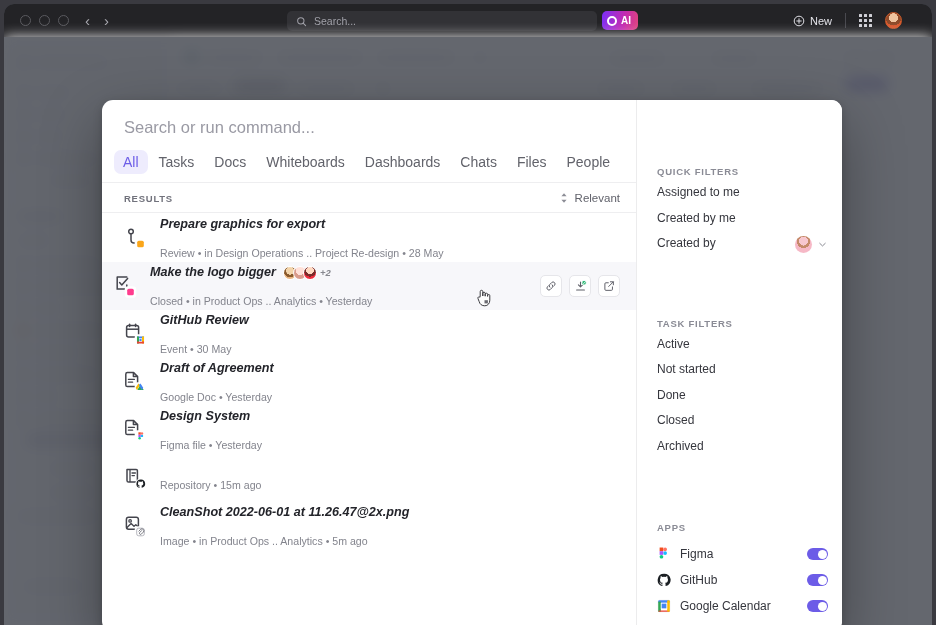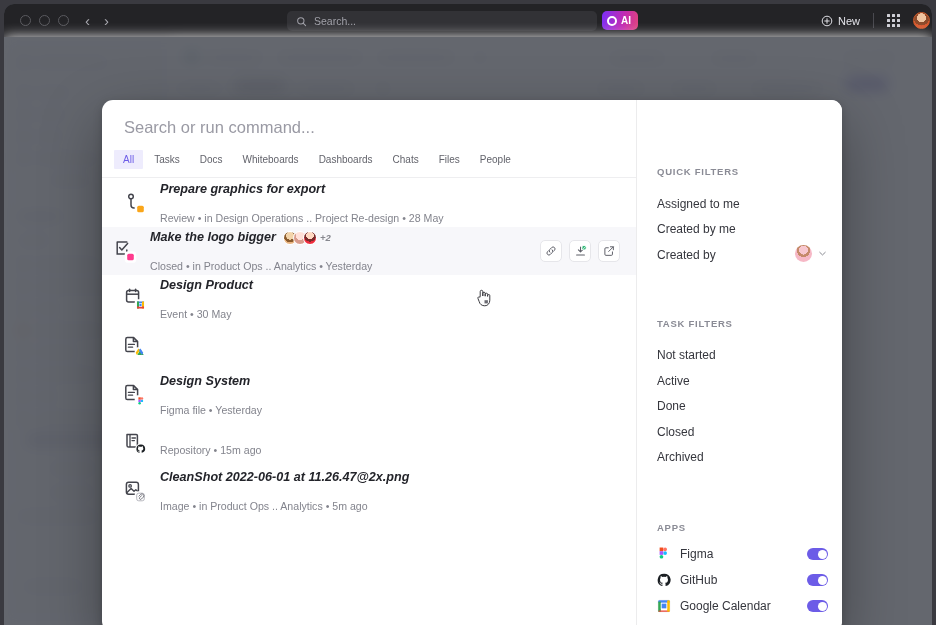--- a/index.html
+++ b/index.html
@@ -46,21 +46,21 @@
     border-radius: 5px;
     background: linear-gradient(100deg, #7b2ff7 0%, #c42bb0 60%, #e0457d 100%);
     display: flex; align-items: center; gap: 4px;
     color: #fff; font-size: 10px; font-weight: 700;
   }
   .ai-pill .ring {
     width: 10px; height: 10px; border-radius: 50%;
     border: 2.5px solid #fff; display: block;
   }
   .tb-right {
-    position: absolute; right: 2px; top: 0; height: 33px;
+    position: absolute; right: 30px; top: 0; height: 33px;
     display: flex; align-items: center; gap: 13px;
   }
   .tb-new { display: flex; align-items: center; gap: 5px; color: #e4e4ea; font-size: 11px; }
   .tb-sep { width: 1px; height: 15px; background: #4a4a50; }
   .grid-ic { display: grid; grid-template-columns: repeat(3, 3px); gap: 2px; }
   .grid-ic i { width: 3px; height: 3px; background: #cfcfd6; border-radius: 0.5px; display: block; }
   .tb-avatar {
     width: 17px; height: 17px; border-radius: 50%;
     background: radial-gradient(circle at 50% 32%, #f0c4a0 0 35%, #8d4a2a 36% 60%, #d9572e 61% 100%);
     border: 1.5px solid #cf5b2a;
@@ -90,21 +90,21 @@
   .pal-input {
     width: 100%; border: none; outline: none;
     font-family: "Liberation Sans", sans-serif;
     font-size: 16.5px; color: #2c2e33; background: transparent;
   }
   .pal-input::placeholder { color: #9a9aa4; }
 
   .tabs { display: flex; align-items: center; gap: 2px; padding: 0 14px 8px 12px;
           border-bottom: 1px solid #eeeef0; }
   .tab {
-    font-size: 10px; color: #62636b; padding: 4px 9px; border-radius: 1px;
+    font-size: 14px; color: #62636b; padding: 4px 9px; border-radius: 7px;
     cursor: pointer; white-space: nowrap;
   }
   .tab.active { color: #6c5ce7; background: #eeecfd; font-weight: 500; }
 
   .results-head {
     display: flex; align-items: center; justify-content: space-between;
     padding: 9px 16px 8px 22px; border-bottom: 1px solid #eeeef0;
   }
   .results-label { font-size: 9.5px; letter-spacing: .75px; color: #71727c; font-weight: 600; }
   .sort-ctl { display: flex; align-items: center; gap: 6px; color: #61626b; font-size: 11.5px; cursor: pointer; }
@@ -136,21 +136,21 @@
   .act-btn {
     width: 22px; height: 22px; border: 1px solid #e6e6ea; border-radius: 5px;
     background: #fff; display: flex; align-items: center; justify-content: center;
     cursor: pointer; position: relative;
   }
 
   
   .rp-sect { font-size: 9.5px; letter-spacing: .75px; color: #8a8b95; font-weight: 600;
              padding: 0 0 0 20px; margin-top: 40px; }
   .rp-item {
-    display: flex; align-items: flex-end; justify-content: space-between;
+    display: flex; align-items: flex-start; justify-content: space-between;
     padding: 0 14px 0 20px; height: 25.5px; font-size: 12px; color: #35363d; cursor: pointer;
   }
   .rp-item .lbl { white-space: nowrap; }
   .rp-right { display: flex; align-items: center; gap: 5px; }
   .rp-av {
     width: 17px; height: 17px; border-radius: 50%;
     background: radial-gradient(circle at 50% 30%, #f7c7cf 0 30%, #c58a6a 31% 46%, #f6b8c6 47% 100%);
   }
   .app-row {
     display: flex; align-items: center; gap: 9px;
@@ -304,20 +304,30 @@
           <div class="tab active">All</div>
           <div class="tab">Tasks</div>
           <div class="tab">Docs</div>
           <div class="tab">Whiteboards</div>
           <div class="tab">Dashboards</div>
           <div class="tab">Chats</div>
           <div class="tab">Files</div>
           <div class="tab">People</div>
         </div>
 
+        <div class="results-head">
+          <span class="results-label">RESULTS</span>
+          <span class="sort-ctl">
+            <svg width="10" height="12" viewBox="0 0 10 14">
+              <path d="M5 1.5 L8 5 L2 5 Z" fill="#8b8c95"></path>
+              <path d="M5 12.5 L8 9 L2 9 Z" fill="#8b8c95"></path>
+            </svg>
+            <span>Relevant</span>
+          </span>
+        </div>
 
         <div class="results-list">
 
           <div class="res-row">
             <div class="res-icon">
               <svg width="24" height="24" viewBox="0 0 24 24">
                 <circle cx="7" cy="5.5" r="2.3" fill="none" stroke="#44454d" stroke-width="1.5"></circle>
                 <path d="M7 8 V14 a3 3 0 0 0 3 3 h3" fill="none" stroke="#44454d" stroke-width="1.5" stroke-linecap="round"></path>
                 <rect x="11.5" y="13" width="10" height="10" rx="2.6" fill="#fff" stroke="#fff" stroke-width="1.6"></rect>
                 <rect x="13.2" y="14.7" width="6.6" height="6.6" rx="1.6" fill="#faa61a"></rect>
@@ -387,39 +397,43 @@
                   <rect x="13" y="14.5" width="7" height="2" fill="#4285f4"></rect>
                   <rect x="13" y="14.5" width="2" height="7" fill="#34a853"></rect>
                   <rect x="18" y="14.5" width="2" height="7" fill="#fbbc04"></rect>
                   <rect x="13" y="19.5" width="7" height="2" fill="#ea4335"></rect>
                   <rect x="15" y="16.5" width="3" height="3" fill="#fff"></rect>
                   <rect x="15.4" y="16.9" width="2.2" height="2.2" fill="#4285f4"></rect>
                 </g>
               </svg>
             </div>
             <div class="res-text">
-              <div class="res-title">Design Product</div>
+              <div class="res-title">GitHub Review</div>
               <div class="res-sub">Event  •  30 May</div>
             </div>
           </div>
 
           <div class="res-row">
             <div class="res-icon">
               <svg width="24" height="24" viewBox="0 0 24 24">
                 <path d="M3.4 2.6 h6.2 L13.6 6.6 V15 a1.6 1.6 0 0 1-1.6 1.6 H3.4 A1.6 1.6 0 0 1 1.8 15 V4.2 a1.6 1.6 0 0 1 1.6-1.6 z" fill="none" stroke="#44454d" stroke-width="1.5" stroke-linejoin="round"></path>
                 <path d="M9.4 2.6 V6.6 H13.6" fill="none" stroke="#44454d" stroke-width="1.5" stroke-linejoin="round"></path>
                 <line x1="4.4" y1="9.4" x2="10.4" y2="9.4" stroke="#44454d" stroke-width="1.3" stroke-linecap="round"></line>
                 <line x1="4.4" y1="12.2" x2="8.6" y2="12.2" stroke="#44454d" stroke-width="1.3" stroke-linecap="round"></line>
                 <rect x="11.5" y="13" width="10" height="10" rx="2.4" fill="#fff" stroke="#fff" stroke-width="1.6"></rect>
                 <g>
                   <path d="M16.5 14.4 L19.7 20 H13.3 Z" fill="#34a853"></path>
                   <path d="M16.5 14.4 L13.3 20 L11.9 17.6 L14.8 12.9 Z" fill="#fbbc04" transform="translate(.6,1.5) scale(.93)"></path>
                   <path d="M16.5 14.4 L19.7 20 L21.2 17.6 L18.2 12.9 Z" fill="#4285f4" transform="translate(-.5,1.5) scale(.93)"></path>
                 </g>
               </svg>
+            </div>
+            <div class="res-text">
+              <div class="res-title">Draft of Agreement</div>
+              <div class="res-sub">Google Doc  •  Yesterday</div>
             </div>
           </div>
 
           <div class="res-row">
             <div class="res-icon">
               <svg width="24" height="24" viewBox="0 0 24 24">
                 <path d="M3.4 2.6 h6.2 L13.6 6.6 V15 a1.6 1.6 0 0 1-1.6 1.6 H3.4 A1.6 1.6 0 0 1 1.8 15 V4.2 a1.6 1.6 0 0 1 1.6-1.6 z" fill="none" stroke="#44454d" stroke-width="1.5" stroke-linejoin="round"></path>
                 <path d="M9.4 2.6 V6.6 H13.6" fill="none" stroke="#44454d" stroke-width="1.5" stroke-linejoin="round"></path>
                 <line x1="4.4" y1="9.4" x2="10.4" y2="9.4" stroke="#44454d" stroke-width="1.3" stroke-linecap="round"></line>
                 <line x1="4.4" y1="12.2" x2="8.6" y2="12.2" stroke="#44454d" stroke-width="1.3" stroke-linecap="round"></line>
@@ -495,24 +509,24 @@
             <span class="rp-av"></span>
             <svg width="11" height="11" viewBox="0 0 16 16">
               <path d="M4 6.3 L8 10.1 L12 6.3" fill="none" stroke="#84858e" stroke-width="1.4" stroke-linecap="round" stroke-linejoin="round"></path>
             </svg>
           </span>
         </div>
 
         <div class="rp-sect" style="padding-top:16px;padding-bottom:8px">TASK FILTERS</div>
 
         <div class="rp-item">
+          <span class="lbl">Active</span>
+        </div>
+        <div class="rp-item">
           <span class="lbl">Not started</span>
-        </div>
-        <div class="rp-item">
-          <span class="lbl">Active</span>
         </div>
         <div class="rp-item">
           <span class="lbl">Done</span>
         </div>
         <div class="rp-item">
           <span class="lbl">Closed</span>
         </div>
         <div class="rp-item">
           <span class="lbl">Archived</span>
         </div>

